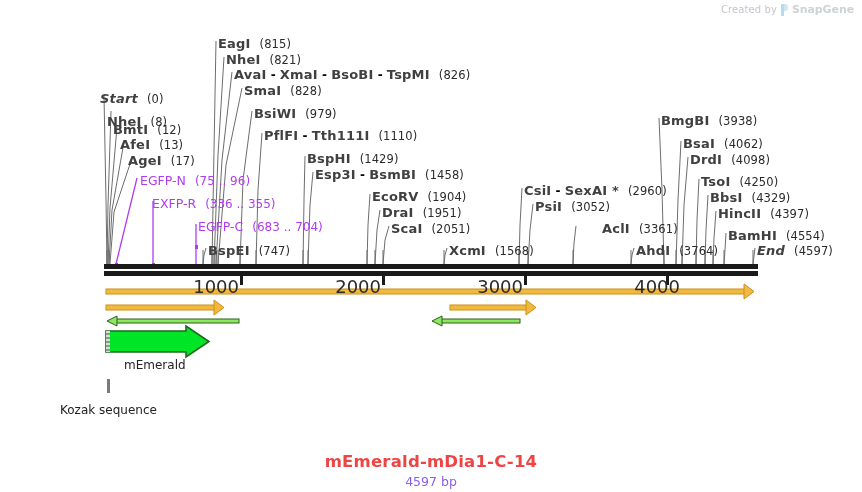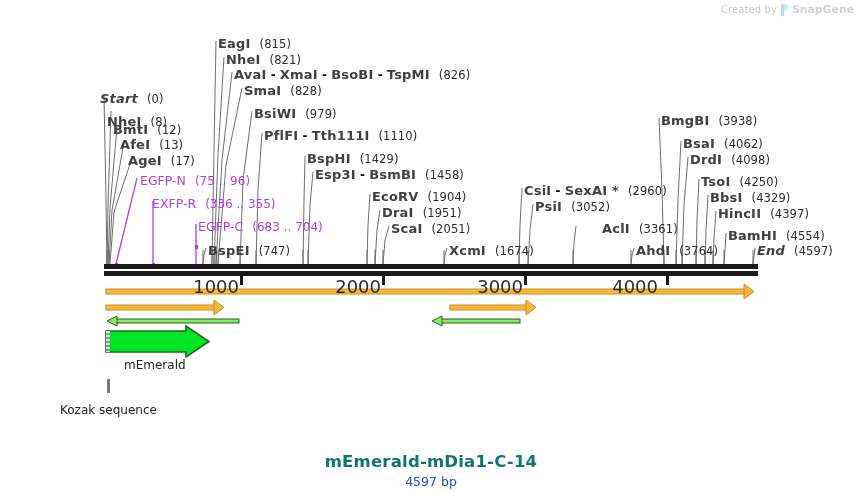--- a/index.html
+++ b/index.html
@@ -82,25 +82,25 @@
   .feat-cap {
     position:absolute; font-size:12px; color:#222;
     font-family:"DejaVu Sans","Liberation Sans",sans-serif; white-space:nowrap;
   }
 
   
   .title-wrap {
     position:absolute; left:0; right:0; text-align:center;
   }
   .plasmid-title {
-    font-size:16.5px; font-weight:700; color:#0f766e; letter-spacing:.2px;
+    font-size:16.5px; font-weight:700; color:#ef4444; letter-spacing:.2px;
     font-family:"DejaVu Sans","Liberation Sans",sans-serif;
   }
   .plasmid-size {
-    font-size:12.5px; font-weight:400; color:#1d4ed8; margin-top:3px;
+    font-size:12.5px; font-weight:400; color:#8b5cf6; margin-top:3px;
     font-family:"DejaVu Sans","Liberation Sans",sans-serif;
   }
 </style>
 </head>
 <body>
 
 <div id="map-root">
 
   <div class="watermark">
     <span class="wm-created">Created by</span>
@@ -238,35 +238,35 @@
     </g>
 
     <g>
       <rect x="107" y="379" width="3" height="14" fill="#7a7a7a"></rect>
     </g>
   </svg>
 
   <div class="ruler-num" style="left:239px; top:276px;">1000</div>
   <div class="ruler-num" style="left:381px; top:276px;">2000</div>
   <div class="ruler-num" style="left:523px; top:276px;">3000</div>
-  <div class="ruler-num" style="left:658px; top:276px;">4000</div>
+  <div class="ruler-num" style="left:680px; top:276px;">4000</div>
 
   <div id="enzyme-layer">
       <div class="lbl" style="left: 218px; top: 35px;"><span class="enz-name">EagI</span><span class="gap-m"></span><span class="enz-pos">(815)</span></div>
       <div class="lbl" style="left: 226px; top: 51px;"><span class="enz-name">NheI</span><span class="gap-m"></span><span class="enz-pos">(821)</span></div>
       <div class="lbl" style="left: 234px; top: 66px;"><span class="enz-name">AvaI</span><span class="enz-sep"> - </span><span class="enz-name">XmaI</span><span class="enz-sep"> - </span><span class="enz-name">BsoBI</span><span class="enz-sep"> - </span><span class="enz-name">TspMI</span><span class="gap-m"></span><span class="enz-pos">(826)</span></div>
       <div class="lbl" style="left: 244px; top: 82px;"><span class="enz-name">SmaI</span><span class="gap-m"></span><span class="enz-pos">(828)</span></div>
       <div class="lbl" style="left: 254px; top: 105px;"><span class="enz-name">BsiWI</span><span class="gap-m"></span><span class="enz-pos">(979)</span></div>
       <div class="lbl" style="left: 264px; top: 127px;"><span class="enz-name">PflFI</span><span class="enz-sep"> - </span><span class="enz-name">Tth111I</span><span class="gap-m"></span><span class="enz-pos">(1110)</span></div>
       <div class="lbl" style="left: 307px; top: 150px;"><span class="enz-name">BspHI</span><span class="gap-m"></span><span class="enz-pos">(1429)</span></div>
       <div class="lbl" style="left: 315px; top: 166px;"><span class="enz-name">Esp3I</span><span class="enz-sep"> - </span><span class="enz-name">BsmBI</span><span class="gap-m"></span><span class="enz-pos">(1458)</span></div>
       <div class="lbl" style="left: 372px; top: 188px;"><span class="enz-name">EcoRV</span><span class="gap-m"></span><span class="enz-pos">(1904)</span></div>
       <div class="lbl" style="left: 382px; top: 204px;"><span class="enz-name">DraI</span><span class="gap-m"></span><span class="enz-pos">(1951)</span></div>
       <div class="lbl" style="left: 391px; top: 220px;"><span class="enz-name">ScaI</span><span class="gap-m"></span><span class="enz-pos">(2051)</span></div>
-      <div class="lbl" style="left: 449px; top: 242px;"><span class="enz-name">XcmI</span><span class="gap-m"></span><span class="enz-pos">(1674)</span></div>
+      <div class="lbl" style="left: 449px; top: 242px;"><span class="enz-name">XcmI</span><span class="gap-m"></span><span class="enz-pos">(1568)</span></div>
       <div class="lbl" style="left: 208px; top: 242px;"><span class="enz-name">BspEI</span><span class="gap-m"></span><span class="enz-pos">(747)</span></div>
       <div class="lbl" style="left: 524px; top: 182px;"><span class="enz-name">CsiI</span><span class="enz-sep"> - </span><span class="enz-name">SexAI *</span><span class="gap-m"></span><span class="enz-pos">(2960)</span></div>
       <div class="lbl" style="left: 535px; top: 198px;"><span class="enz-name">PsiI</span><span class="gap-m"></span><span class="enz-pos">(3052)</span></div>
       <div class="lbl" style="left: 578px; top: 220px; margin-left: 24px;"><span class="enz-name">AclI</span><span class="gap-m"></span><span class="enz-pos">(3361)</span></div>
       <div class="lbl" style="left: 636px; top: 242px;"><span class="enz-name">AhdI</span><span class="gap-m"></span><span class="enz-pos">(3764)</span></div>
       <div class="lbl" style="left: 661px; top: 112px;"><span class="enz-name">BmgBI</span><span class="gap-m"></span><span class="enz-pos">(3938)</span></div>
       <div class="lbl" style="left: 683px; top: 135px;"><span class="enz-name">BsaI</span><span class="gap-m"></span><span class="enz-pos">(4062)</span></div>
       <div class="lbl" style="left: 690px; top: 151px;"><span class="enz-name">DrdI</span><span class="gap-m"></span><span class="enz-pos">(4098)</span></div>
       <div class="lbl" style="left: 701px; top: 173px;"><span class="enz-name">TsoI</span><span class="gap-m"></span><span class="enz-pos">(4250)</span></div>
       <div class="lbl" style="left: 710px; top: 189px;"><span class="enz-name">BbsI</span><span class="gap-m"></span><span class="enz-pos">(4329)</span></div>

